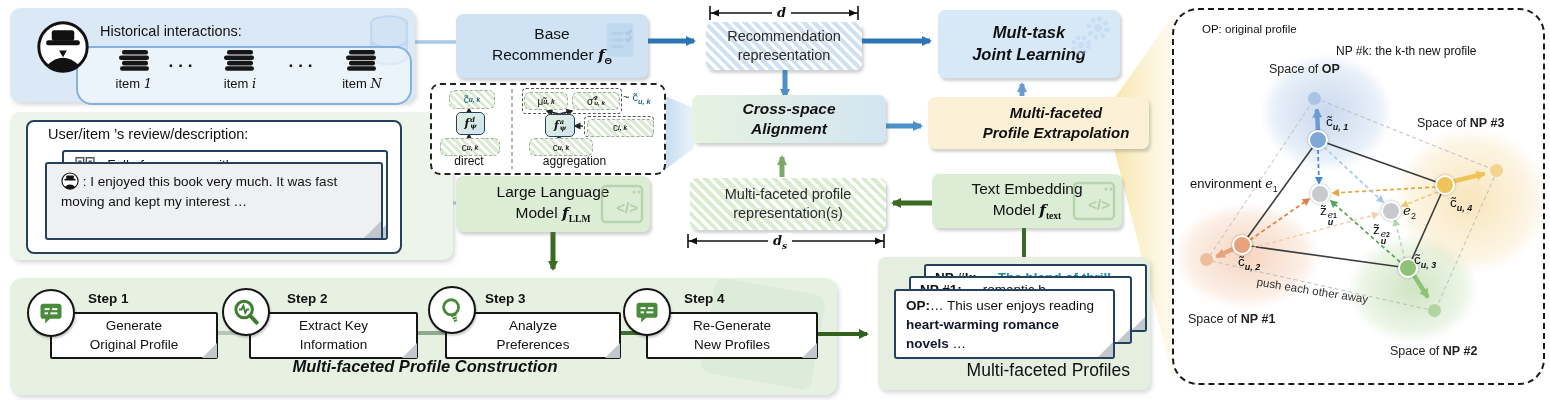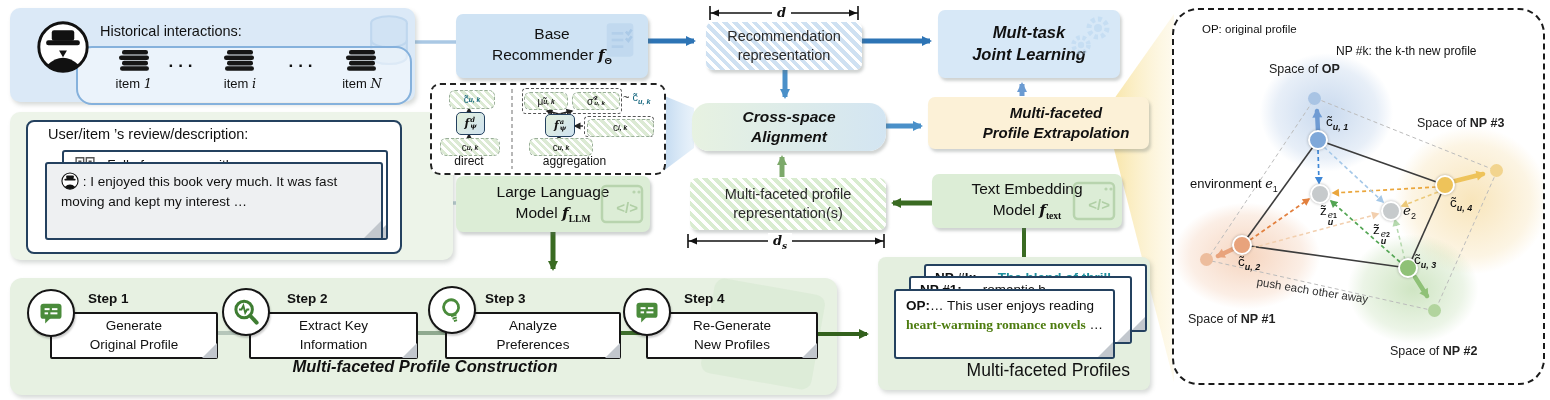--- a/index.html
+++ b/index.html
@@ -279,21 +279,21 @@
     <div><span>Large Language</span></div>
     <div><span>Model </span><span class="mathf">f</span><sub class="s" style="font-family:'Liberation Serif',serif;">LLM</sub></div>
   </div>
 
   <div class="dimlabel" style="left:772px;top:5px;"><span>d</span></div>
   <div class="box hatch-blue" style="left:706px;top:22px;width:156px;height:48px;font-size:14.5px;color:#2b2b2b;">
     <div>Recommendation</div>
     <div>representation</div>
   </div>
 
-  <div class="box bi" style="left:692px;top:103px;width:194px;height:48px;background:linear-gradient(90deg,#e7f2e1,#d3e5f2);font-size:15.5px;border-radius:17px;">
+  <div class="box bi" style="left:692px;top:95px;width:194px;height:48px;background:linear-gradient(90deg,#e7f2e1,#d3e5f2);font-size:15.5px;">
     <div>Cross-space</div>
     <div>Alignment</div>
   </div>
 
   <div class="box hatch-green" style="left:690px;top:178px;width:196px;height:52px;font-size:14.5px;color:#2b2b2b;">
     <div>Multi-faceted profile</div>
     <div>representation(s)</div>
   </div>
   <div class="dimlabel" style="left:768px;top:233px;"><span>d</span><sub style="font-size:9px;">s</sub></div>
 
@@ -336,21 +336,21 @@
   </div>
   <div class="card" style="left:909px;top:276px;width:219px;height:64px;z-index:4;">
     <div style="padding:4px 9px;font-size:13.5px;white-space:nowrap;">
       <span class="b">NP #1:</span>
       <span>… romantic b</span>
     </div>
     <span class="fold"></span>
   </div>
   <div class="card" style="left:894px;top:289px;width:217px;height:66px;z-index:5;">
     <div style="padding:5px 10px;font-size:13.5px;line-height:1.42;">
-      <span class="b">OP:</span><span>… This user enjoys reading </span><span class="b" style="color:#4d7c0f;font-family:Liberation Serif, serif;">heart-warming romance novels</span><span> …</span>
+      <span class="b">OP:</span><span>… This user enjoys reading </span><span class="b" style="color:#0f172a;">heart-warming romance novels</span><span> …</span>
     </div>
     <span class="fold" style="border-bottom-width:17px;border-left-width:17px;"></span>
   </div>
 
   <div class="panel" style="left:10px;top:278px;width:827px;height:117px;background:#e7f1e2;border-radius:12px;">
     <div class="deco" style="right:18px;top:8px;width:112px;height:96px;background:#d5e8cf;border-radius:10px;transform:rotate(10deg);opacity:.55;"></div>
   </div>
   <div class="abs bi" style="left:235px;top:357px;width:380px;text-align:center;font-size:16.5px;z-index:6;">Multi-faceted Profile Construction</div>
 
   <svg id="svg-top" class="layer" width="1550" height="400">

